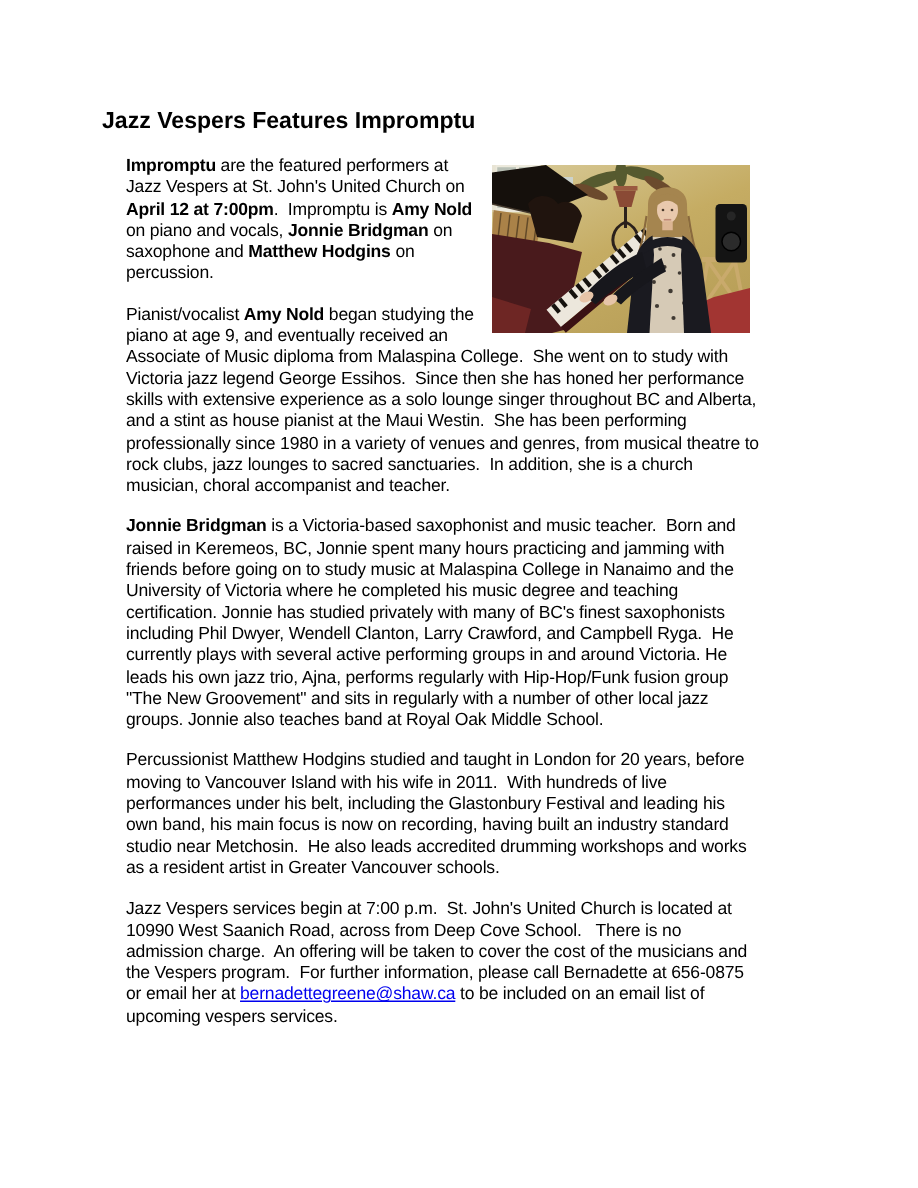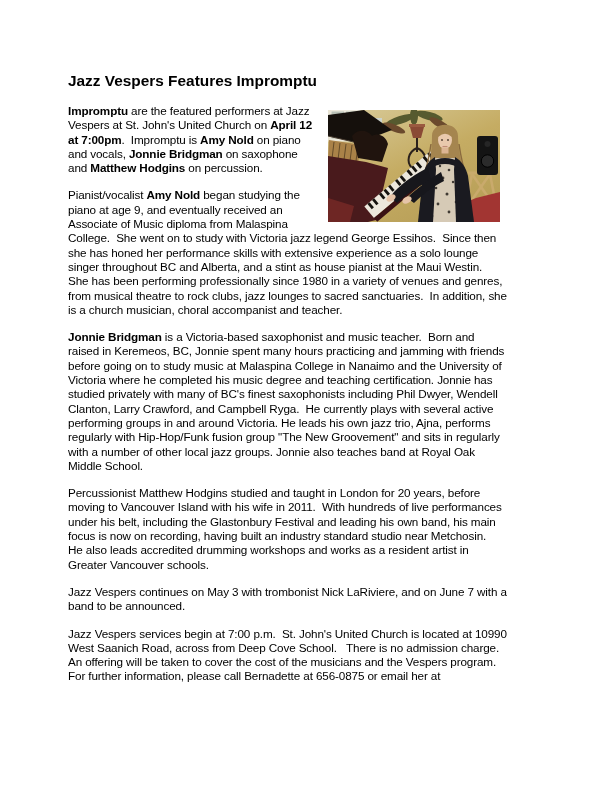--- a/index.html
+++ b/index.html
@@ -25,21 +25,21 @@
     letter-spacing: 0;
   }
   figure.photo {
     float: right;
     width: 172px;
     height: 112px;
     margin: 6px 7px 6px 12px;
     padding: 0;
   }
   figure.photo svg { display: block; width: 172px; height: 112px; }
-  .para { margin: 0 0 13px 0; white-space: pre-wrap; }
+  .para { margin: 0 0 13px 16px; white-space: pre-wrap; }
   .para a { color: #0000EE; cursor: pointer; }
   .b { font-weight: bold; }
 </style>
 </head>
 <body>
 
 <div class="page">
 
   <h1 class="title">Jazz Vespers Features Impromptu</h1>
 
@@ -177,17 +177,16 @@
         </g>
       </g>
     </svg>
   </figure>
 
   <div>
       <p class="para"><span class="b">Impromptu</span><span> are the featured performers at Jazz Vespers at St. John's United Church on </span><span class="b">April 12 at 7:00pm</span><span>.  Impromptu is </span><span class="b">Amy Nold</span><span> on piano and vocals, </span><span class="b">Jonnie Bridgman</span><span> on saxophone and </span><span class="b">Matthew Hodgins</span><span> on percussion.</span></p>
       <p class="para"><span>Pianist/vocalist </span><span class="b">Amy Nold</span><span> began studying the piano at age 9, and eventually received an Associate of Music diploma from Malaspina College.  She went on to study with Victoria jazz legend George Essihos.  Since then she has honed her performance skills with extensive experience as a solo lounge singer throughout BC and Alberta, and a stint as house pianist at the Maui Westin.  She has been performing professionally since 1980 in a variety of venues and genres, from musical theatre to rock clubs, jazz lounges to sacred sanctuaries.  In addition, she is a church musician, choral accompanist and teacher.</span></p>
       <p class="para"><span class="b">Jonnie Bridgman</span><span> is a Victoria-based saxophonist and music teacher.  Born and raised in Keremeos, BC, Jonnie spent many hours practicing and jamming with friends before going on to study music at Malaspina College in Nanaimo and the University of Victoria where he completed his music degree and teaching certification. Jonnie has studied privately with many of BC's finest saxophonists including Phil Dwyer, Wendell Clanton, Larry Crawford, and Campbell Ryga.  He currently plays with several active performing groups in and around Victoria. He leads his own jazz trio, Ajna, performs regularly with Hip-Hop/Funk fusion group "The New Groovement" and sits in regularly with a number of other local jazz groups. Jonnie also teaches band at Royal Oak Middle School.</span></p>
       <p class="para"><span>Percussionist Matthew Hodgins studied and taught in London for 20 years, before moving to Vancouver Island with his wife in 2011.  With hundreds of live performances under his belt, including the Glastonbury Festival and leading his own band, his main focus is now on recording, having built an industry standard studio near Metchosin.  He also leads accredited drumming workshops and works as a resident artist in Greater Vancouver schools.</span></p>
-      <p class="para"><span>Jazz Vespers continues on May 3 with trombonist Nick LaRiviere, and on June 7 with a band to be announced.</span></p>
       <p class="para"><span>Jazz Vespers services begin at 7:00 p.m.  St. John's United Church is located at 10990 West Saanich Road, across from Deep Cove School.   There is no admission charge.  An offering will be taken to cover the cost of the musicians and the Vespers program.  For further information, please call Bernadette at 656-0875 or email her at </span><a href="#" style="color: rgb(0, 0, 238);">bernadettegreene@shaw.ca</a><span> to be included on an email list of upcoming vespers services.</span></p>
     </div>
 
 </div>
 
 </body></html>

